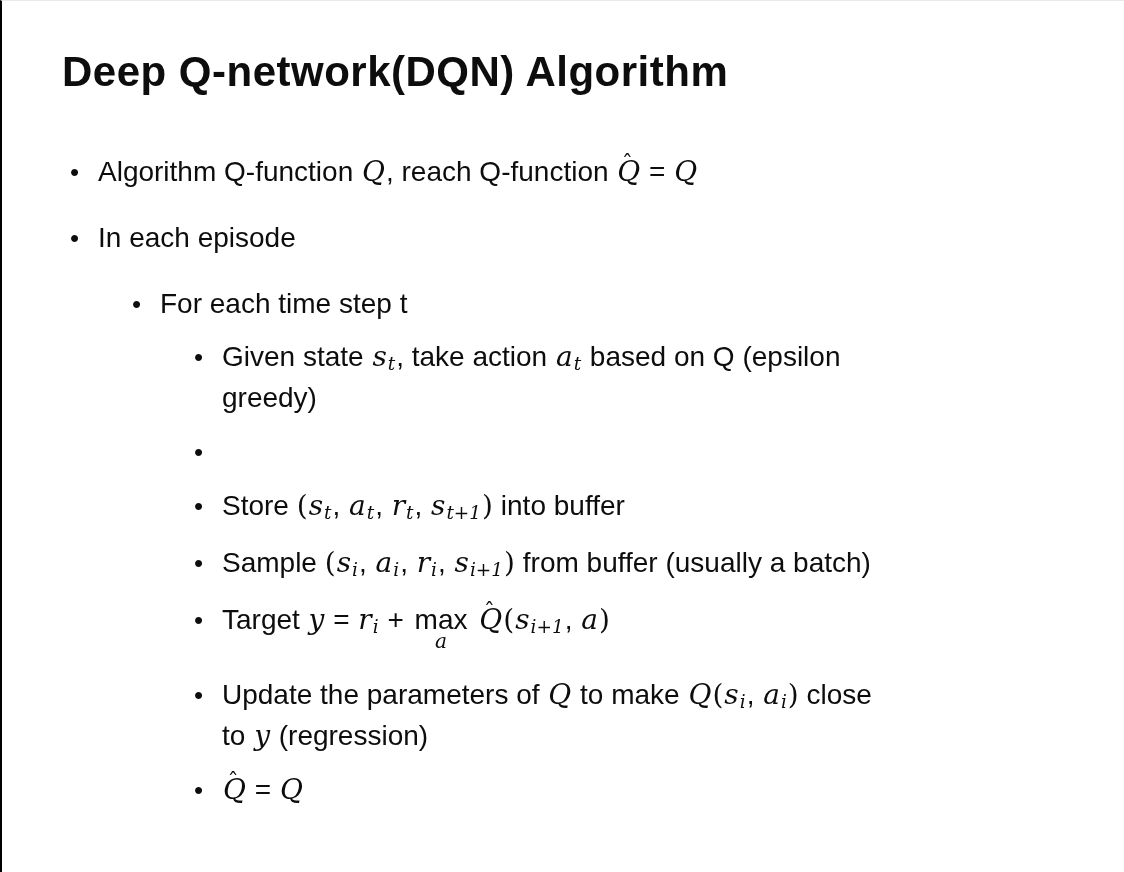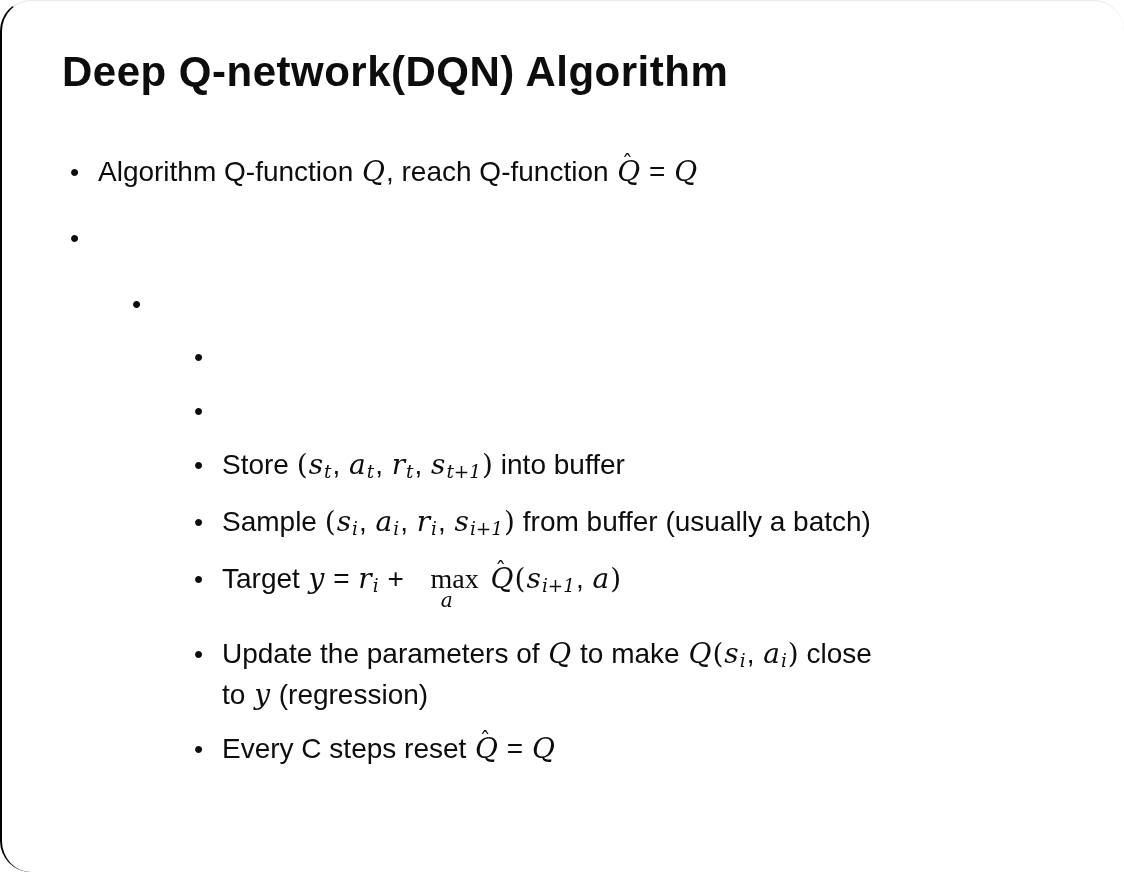--- a/index.html
+++ b/index.html
@@ -11,21 +11,20 @@
   }
   .slide {
     position: relative;
     width: 1124px;
     height: 872px;
     box-sizing: border-box;
     background: #ffffff;
     border-left: 2px solid #000000;
     border-top: 1px solid #e9e9e9;
     overflow: hidden;
-    border-radius: 31px;
   }
   .title {
     margin: 46px 0 0 60px;
     font-size: 42px;
     line-height: 50px;
     font-weight: 700;
     letter-spacing: 0.5px;
     color: #0d0d0d;
   }
   .bullets {
@@ -78,22 +77,21 @@
     font-family: "DejaVu Serif", serif;
     font-style: normal;
   }
   .munder {
     display: inline-block;
     position: relative;
     margin: 0 3px;
     text-align: center;
   }
   .munder .mbase {
-    font-family: Liberation Serif, serif;
-    margin-left: 16px;
+    font-family: Liberation Sans, sans-serif;
   }
   .munder .usub {
     position: absolute;
     left: 50%;
     transform: translateX(-50%);
     top: 1.02em;
     font-size: 0.72em;
     font-family: "DejaVu Serif", serif;
     font-style: italic;
   }
@@ -103,26 +101,29 @@
 
 <div class="slide">
   <div class="title">Deep Q-network(DQN) Algorithm</div>
   <div class="bullets">
       <div class="item l1">
         <span class="marker">•</span>
         <span class="content"><span class="txt">Algorithm Q-function </span><span class="mvar">Q</span><span class="txt">, reach Q-function </span><span class="mhat"><span class="hatmark">ˆ</span><span class="mvar">Q</span></span><span class="txt"> = </span><span class="mvar">Q</span></span>
       </div>
       <div class="item l1">
         <span class="marker">•</span>
+        <span class="content"><span class="txt">In each episode</span></span>
       </div>
       <div class="item l2">
         <span class="marker">•</span>
+        <span class="content"><span class="txt">For each time step t</span></span>
       </div>
       <div class="item l3">
         <span class="marker">•</span>
+        <span class="content"><span class="txt">Given state </span><span class="mvar">s</span><span class="msub">t</span><span class="txt">, take action </span><span class="mvar">a</span><span class="msub">t</span><span class="txt"> based on Q (epsilon</span><br><span class="txt">greedy)</span></span>
       </div>
       <div class="item l3">
         <span class="marker">•</span>
       </div>
       <div class="item l3">
         <span class="marker">•</span>
         <span class="content"><span class="txt">Store </span><span class="mpun">(</span><span class="mvar">s</span><span class="msub">t</span><span class="txt">, </span><span class="mvar">a</span><span class="msub">t</span><span class="txt">, </span><span class="mvar">r</span><span class="msub">t</span><span class="txt">, </span><span class="mvar">s</span><span class="msub">t+1</span><span class="mpun">)</span><span class="txt"> into buffer</span></span>
       </div>
       <div class="item l3">
         <span class="marker">•</span>
@@ -131,16 +132,16 @@
       <div class="item l3 has-under">
         <span class="marker">•</span>
         <span class="content"><span class="txt">Target </span><span class="mvar">y</span><span class="txt"> = </span><span class="mvar">r</span><span class="msub">i</span><span class="txt"> + </span><span class="munder"><span class="mbase">max</span><span class="usub">a</span></span><span class="txt"> </span><span class="mhat"><span class="hatmark">ˆ</span><span class="mvar">Q</span></span><span class="mpun">(</span><span class="mvar">s</span><span class="msub">i+1</span><span class="txt">, </span><span class="mvar">a</span><span class="mpun">)</span></span>
       </div>
       <div class="item l3">
         <span class="marker">•</span>
         <span class="content"><span class="txt">Update the parameters of </span><span class="mvar">Q</span><span class="txt"> to make </span><span class="mvar">Q</span><span class="mpun">(</span><span class="mvar">s</span><span class="msub">i</span><span class="txt">, </span><span class="mvar">a</span><span class="msub">i</span><span class="mpun">)</span><span class="txt"> close</span><br><span class="txt">to </span><span class="mvar">y</span><span class="txt"> (regression)</span></span>
       </div>
       <div class="item l3">
         <span class="marker">•</span>
-        <span class="content"><span class="txt">Every C steps reset </span><span class="mhat"><span class="hatmark">ˆ</span><span class="mvar">Q</span></span><span class="txt"> = </span><span class="mvar">Q</span></span>
+        <span class="content"><span class="mhat"><span class="hatmark">ˆ</span><span class="mvar">Q</span></span><span class="txt"> = </span><span class="mvar">Q</span></span>
       </div>
     </div>
 </div>
 
 </body></html>

